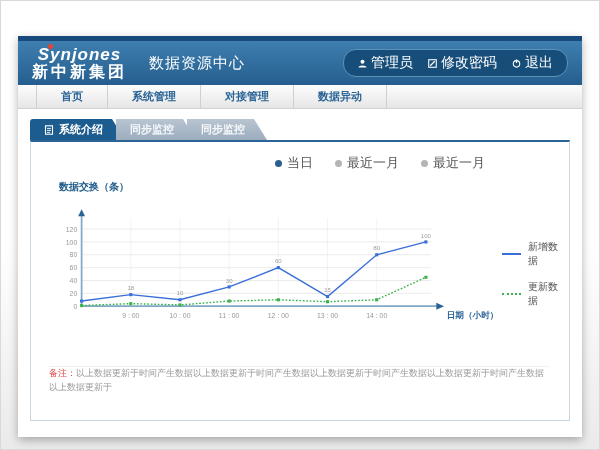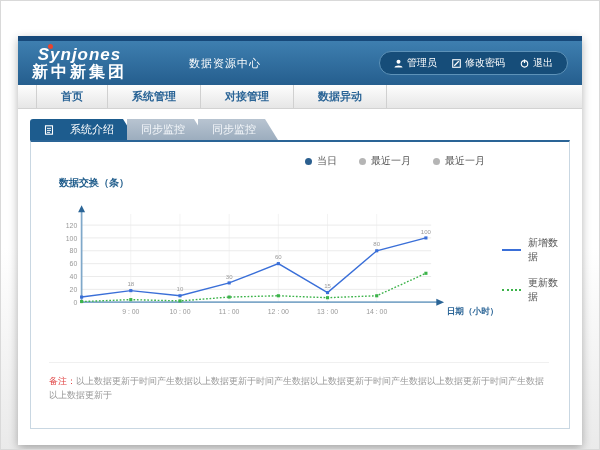--- a/index.html
+++ b/index.html
@@ -14,76 +14,76 @@
     width:564px; margin:35px auto 0 auto;
     box-shadow:0 3px 10px rgba(0,0,0,.3);
     border-radius:0 0 3px 3px;
     background:#fff;
   }
   
   .topstrip { height:5px; background:#17497a; }
   .header {
     height:44px; display:flex; align-items:center;
     background:linear-gradient(#3e7fb0, #255e8e);
-    padding:0 14px; color:#fff;gap:40px;
+    padding:0 14px; color:#fff;
   }
   .logo { position:relative; text-align:center; margin-right:22px; line-height:1.05; }
   .logo-primary { font-size:17px; font-weight:bold; font-style:italic; letter-spacing:1px; display:block; }
   .logo-dot { position:absolute; top:-2px; left:16px; width:5px; height:5px; border-radius:50%; background:#e8442e; }
   .logo-secondary { font-size:16px; font-weight:bold; letter-spacing:3px; display:block; }
-  .app-title { font-size:11px; letter-spacing:1px; }
+  .app-title { font-size:15px; letter-spacing:1px; }
   .user-pill {
     margin-left:auto; display:flex; align-items:center; gap:15px;
     background:#164d79; border:1px solid #5d92b8; border-radius:13px;
-    padding:4px 14px; font-size:10px;
+    padding:4px 14px; font-size:14px;
   }
   .user-item { display:flex; align-items:center; gap:4px; cursor:pointer; white-space:nowrap; }
   .user-item svg { display:block; }
   
   .nav {
     height:24px; display:flex; align-items:stretch;
     background:linear-gradient(#fdfdfd,#e6e6e6);
     border-bottom:1px solid #d2d2d2; padding-left:18px;
   }
   .nav-item {
     display:flex; align-items:center; padding:0 24px;
     font-size:11px; font-weight:bold; color:#2a6496; cursor:pointer;
     border-right:1px solid #d0d0d0;
   }
   .nav-item:first-child { border-left:1px solid #d0d0d0; }
   
   .content { padding:10px 12px 16px 12px; background:#fff; }
   .tabs { display:flex; align-items:flex-end; height:21px; position:relative; z-index:2; }
   .tab {
-    height:21px; display:flex; align-items:center; gap:16px;
-    padding:0 22px 0 14px; font-size:11px; font-weight:normal; color:#fff;
+    height:21px; display:flex; align-items:center; gap:5px;
+    padding:0 22px 0 14px; font-size:11px; font-weight:bold; color:#fff;
     clip-path:polygon(0 0, calc(100% - 13px) 0, 100% 100%, 0 100%);
     margin-right:-9px; cursor:pointer;
   }
   .tab.active { background:#1d5c8e; border-radius:3px 0 0 0; }
   .tab.inactive { background:linear-gradient(#b8c4d1,#9cadbe); color:#f4f7fa; }
   .panel {
     border:1px solid #c9d7e2; border-top:2px solid #2a6496;
     min-height:262px; background:#fff; padding:8px 0 26px 0;
   }
   
   .filters { display:flex; justify-content:flex-end; gap:22px; padding:4px 84px 2px 0; }
-  .filter { display:flex; align-items:center; gap:5px; font-size:10px; color:#555; cursor:pointer; }
+  .filter { display:flex; align-items:center; gap:5px; font-size:13px; color:#555; cursor:pointer; }
   .dot { width:7px; height:7px; border-radius:50%; background:#b5b5b5; }
   .dot.active { background:#2b5f8f; }
   
   .ylabel { margin:6px 0 0 28px; font-size:10px; font-weight:bold; color:#1f5c8b; }
   .chart-row { display:flex; padding-left:16px; }
   .legend { display:flex; flex-direction:column; gap:12px; margin:46px 7px 0 2px; }
   .legend-item { display:flex; align-items:center; gap:7px; font-size:10px; color:#555; }
   .sample { width:22px; height:0; border-top:2px solid #3a6fd8; }
   .sample.dotted { border-top:2px dotted #3cb34a; }
   
   .note {
-    margin:22px 20px 0 18px; padding-top:12px; border-top:1px solid #f0f0f0;
+    margin:22px 20px 0 18px; border-top:1px solid #f0f0f0;
     font-size:9px; color:#999; line-height:1.5;
   }
   .note-prefix { color:#e04343; }
 </style>
 </head>
 <body>
 
 <div class="app">
   <div class="topstrip"></div>
 

